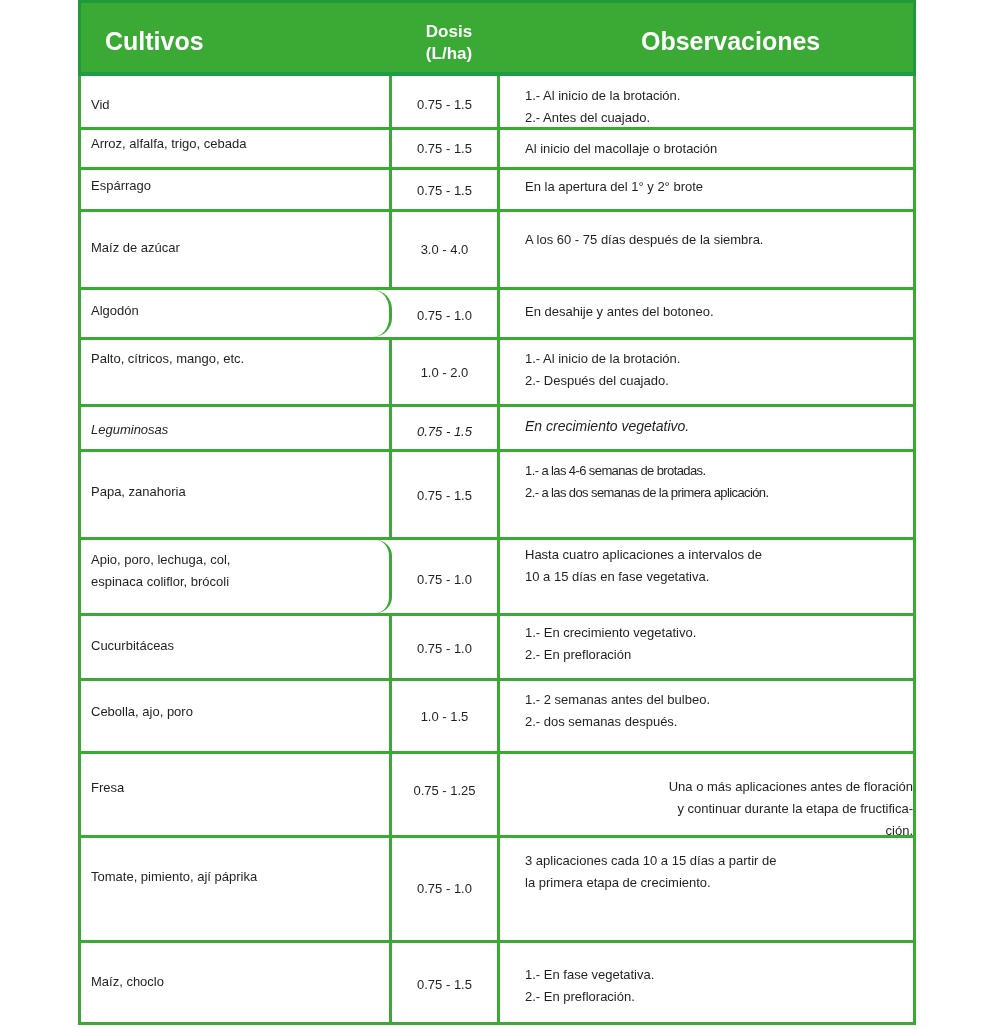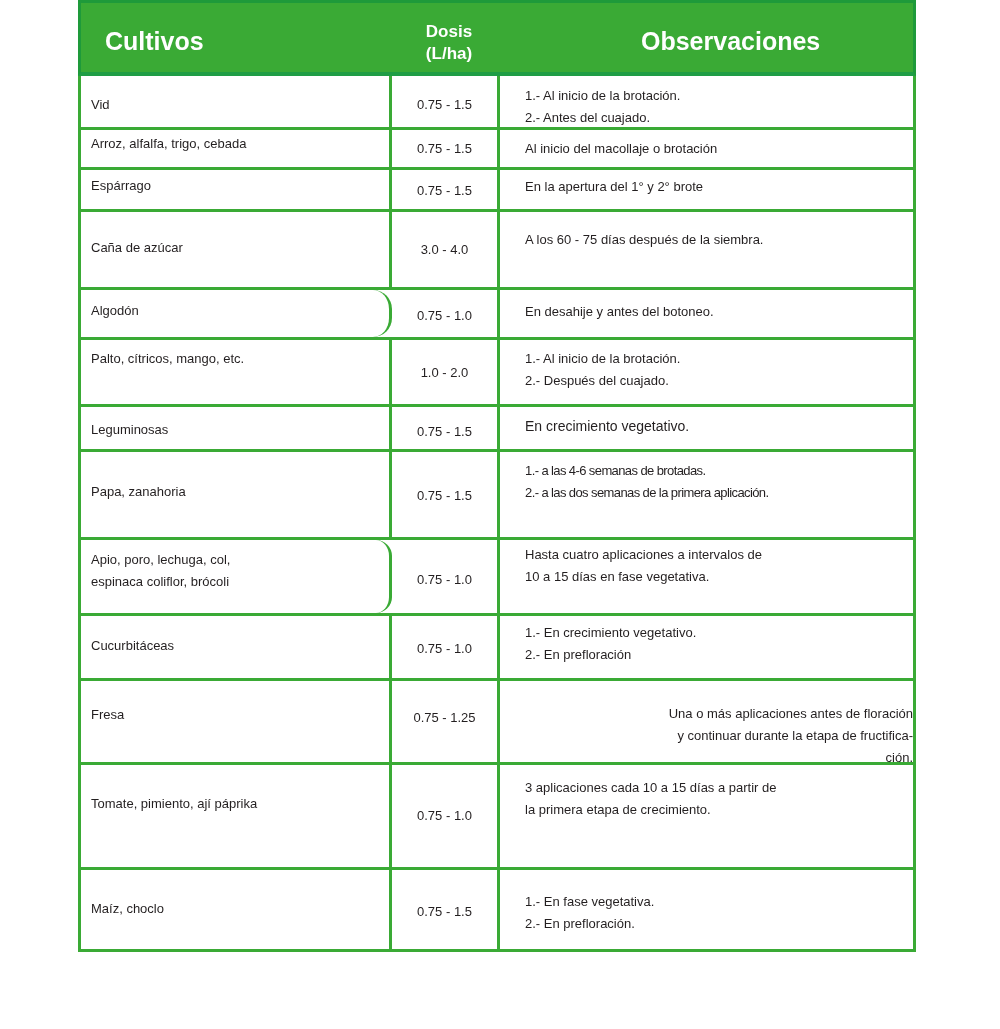--- a/index.html
+++ b/index.html
@@ -44,36 +44,36 @@
         <div class="cell c1" style="padding-top: 3px; white-space: pre-line;">Arroz, alfalfa, trigo, cebada</div>
         <div class="cell c2" style="padding-top: 8px;">0.75 - 1.5</div>
         <div class="cell c3" style="padding-top: 8px;">Al inicio del macollaje o brotación</div>
       </div>
       <div class="row" style="height: 42px;">
         <div class="cell c1" style="padding-top: 5px; white-space: pre-line;">Espárrago</div>
         <div class="cell c2" style="padding-top: 10px;">0.75 - 1.5</div>
         <div class="cell c3" style="padding-top: 6px;">En la apertura del 1° y 2° brote</div>
       </div>
       <div class="row" style="height: 78px;">
-        <div class="cell c1" style="padding-top: 25px; white-space: pre-line;">Caña de azúcar</div>
+        <div class="cell c1" style="padding-top: 25px; white-space: pre-line;">Maíz de azúcar</div>
         <div class="cell c2" style="padding-top: 27px;">3.0 - 4.0</div>
         <div class="cell c3" style="padding-top: 17px;">A los 60 - 75 días después de la siembra.</div>
       </div>
       <div class="row" style="height: 50px;">
         <div class="cell c1" style="padding-top: 10px; white-space: pre-line; border-radius: 19px;">Algodón</div>
         <div class="cell c2" style="padding-top: 15px;">0.75 - 1.0</div>
         <div class="cell c3" style="padding-top: 11px;">En desahije y antes del botoneo.</div>
       </div>
       <div class="row" style="height: 67px;">
         <div class="cell c1" style="padding-top: 8px; white-space: pre-line;">Palto, cítricos, mango, etc.</div>
         <div class="cell c2" style="padding-top: 22px;">1.0 - 2.0</div>
         <div class="cell c3" style="padding-top: 8px;">1.- Al inicio de la brotación.
 2.- Después del cuajado.</div>
       </div>
-      <div class="row" style="height: 45px;">
+      <div class="row" style="height: 45px; font-style: italic;">
         <div class="cell c1" style="padding-top: 12px; white-space: pre-line;">Leguminosas</div>
         <div class="cell c2" style="padding-top: 14px;">0.75 - 1.5</div>
         <div class="cell c3 small" style="padding-top: 8px;">En crecimiento vegetativo.</div>
       </div>
       <div class="row" style="height: 88px;">
         <div class="cell c1" style="padding-top: 29px; white-space: pre-line;">Papa, zanahoria</div>
         <div class="cell c2" style="padding-top: 33px;">0.75 - 1.5</div>
         <div class="cell c3 tight" style="padding-top: 8px;">1.-  a las 4-6 semanas de brotadas.
 2.- a las dos semanas de la primera aplicación.</div>
       </div>
@@ -82,20 +82,26 @@
 espinaca coliflor, brócoli</div>
         <div class="cell c2" style="padding-top: 29px;">0.75 - 1.0</div>
         <div class="cell c3" style="padding-top: 4px;">Hasta cuatro aplicaciones a intervalos de
 10 a 15 días en fase vegetativa.</div>
       </div>
       <div class="row" style="height: 65px;">
         <div class="cell c1" style="padding-top: 19px; white-space: pre-line;">Cucurbitáceas</div>
         <div class="cell c2" style="padding-top: 22px;">0.75 - 1.0</div>
         <div class="cell c3" style="padding-top: 6px;">1.- En crecimiento vegetativo.
 2.- En prefloración</div>
+      </div>
+      <div class="row" style="height: 73px;">
+        <div class="cell c1" style="padding-top: 20px; white-space: pre-line;">Cebolla, ajo, poro</div>
+        <div class="cell c2" style="padding-top: 25px;">1.0 - 1.5</div>
+        <div class="cell c3" style="padding-top: 8px;">1.- 2 semanas antes del bulbeo.
+2.- dos semanas después.</div>
       </div>
       <div class="row" style="height: 84px;">
         <div class="cell c1" style="padding-top: 23px; white-space: pre-line;">Fresa</div>
         <div class="cell c2" style="padding-top: 26px;">0.75 - 1.25</div>
         <div class="cell c3" style="padding-top: 22px; text-align: right;">Una o más aplicaciones antes de floración
 y continuar durante la etapa de fructifica-
 ción.</div>
       </div>
       <div class="row" style="height: 105px;">
         <div class="cell c1" style="padding-top: 28px; white-space: pre-line;">Tomate, pimiento, ají páprika</div>

